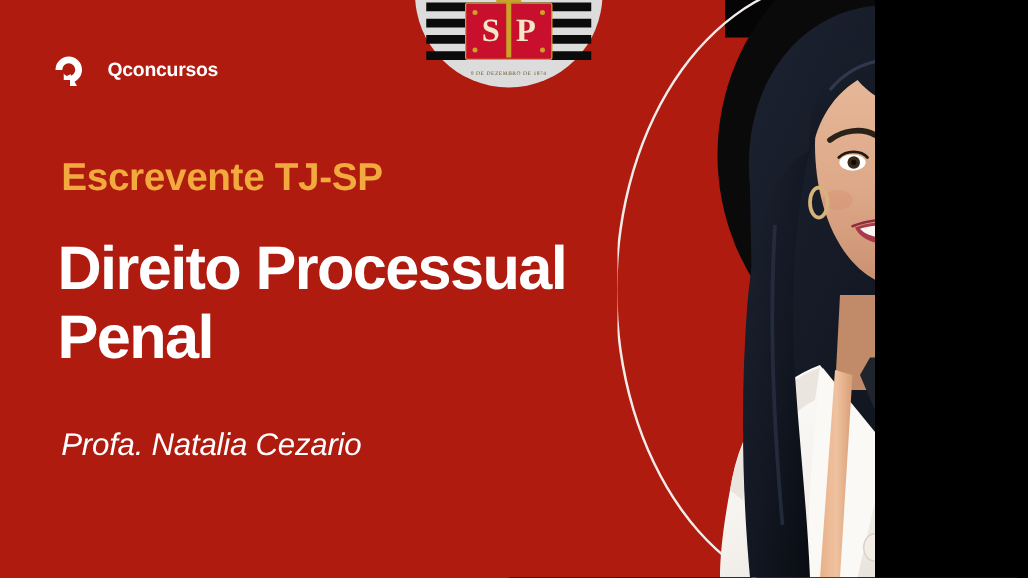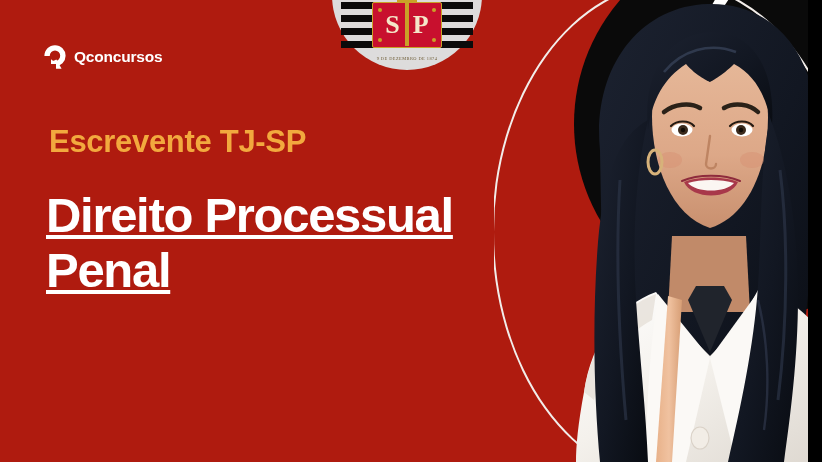--- a/index.html
+++ b/index.html
@@ -2,21 +2,21 @@
 <html><head>
 <meta charset="utf-8">
 <style>
   html, body {
     margin: 0;
     padding: 0;
     background: #000;
   }
   #slide {
     position: relative;
-    width: 808px;
+    width: 700px;
     height: 462px;
     overflow: hidden;
     background: #14532d;
     font-family: "Liberation Sans", sans-serif;
     user-select: none;
   }
 
   
   .bg-base {
     position: absolute;
@@ -174,21 +174,21 @@
   }
   .seal-text-bottom { bottom: -5px; }
 
   
   .logo {
     position: absolute;
     left: 40px;
     top: 42px;
     display: flex;
     align-items: center;
-    gap: 4px;
+    gap: 16px;
     z-index: 20;
   }
   .logo-mark {
     width: 30px;
     height: 30px;
     position: relative;
   }
   .logo-text {
     color: #FFFFFF;
     font-size: 15.5px;
@@ -211,21 +211,20 @@
     position: absolute;
     left: 46px;
     top: 188px;
     width: 470px;
     color: #FFFFFF;
     font-size: 49px;
     font-weight: bold;
     line-height: 1.12;
     letter-spacing: -1.3px;
     z-index: 20;
-    text-decoration: underline;
   }
   .presenter {
     position: absolute;
     left: 49px;
     top: 342px;
     color: #FFFFFF;
     font-size: 25px;
     font-style: italic;
     letter-spacing: -0.2px;
     z-index: 20;
@@ -368,14 +367,15 @@
                  M15 8.6 A5.2 5.2 0 1 1 15 19 A5.2 5.2 0 1 1 15 8.6 Z" fill="#FFFFFF" fill-rule="evenodd"></path>
         <path d="M16.4 17.4 L21.6 26.8 L15.6 26.8 L12.2 19.4 Z" fill="#FFFFFF"></path>
         <path d="M3 14 L3 29 L16 29 L16 22 L11 22 L11 14 Z" fill="#AF1B0F"></path>
       </svg>
     </span>
     <span class="logo-text">Qconcursos</span>
   </div>
 
   <div class="eyebrow">Escrevente TJ-SP</div>
   <div class="headline">Direito Processual Penal</div>
+  <div class="presenter">Profa. Natalia Cezario</div>
 
 </div>
 
 </body></html>

